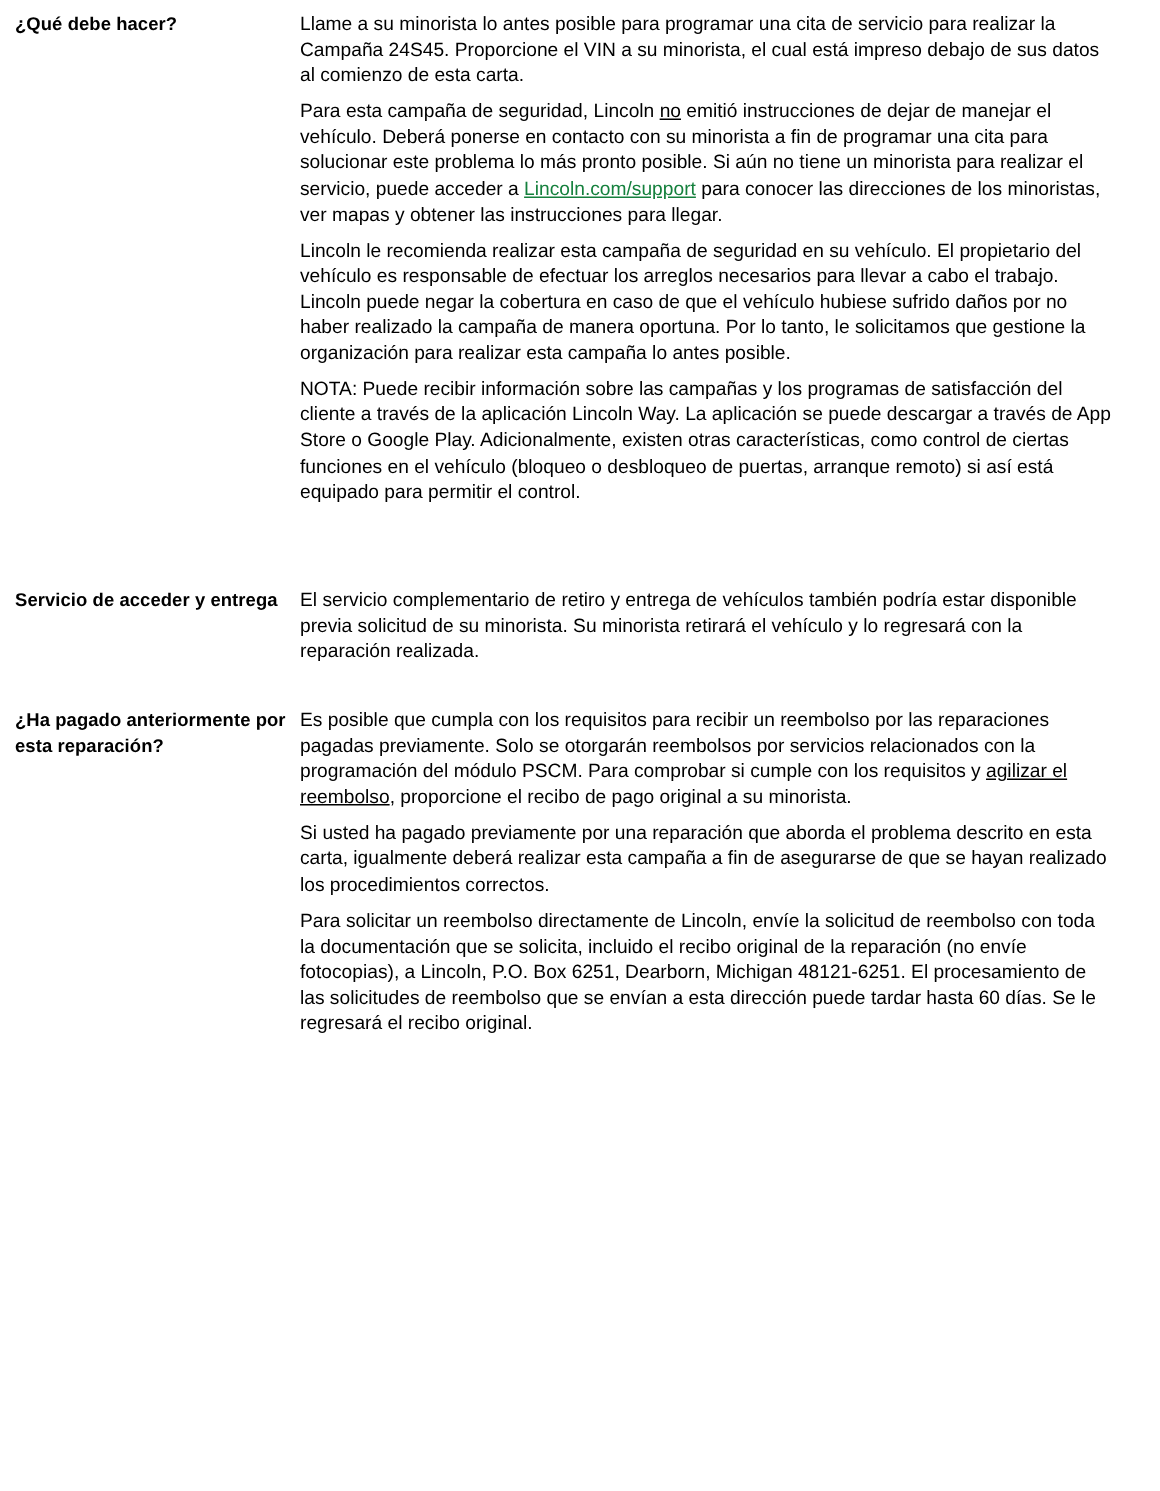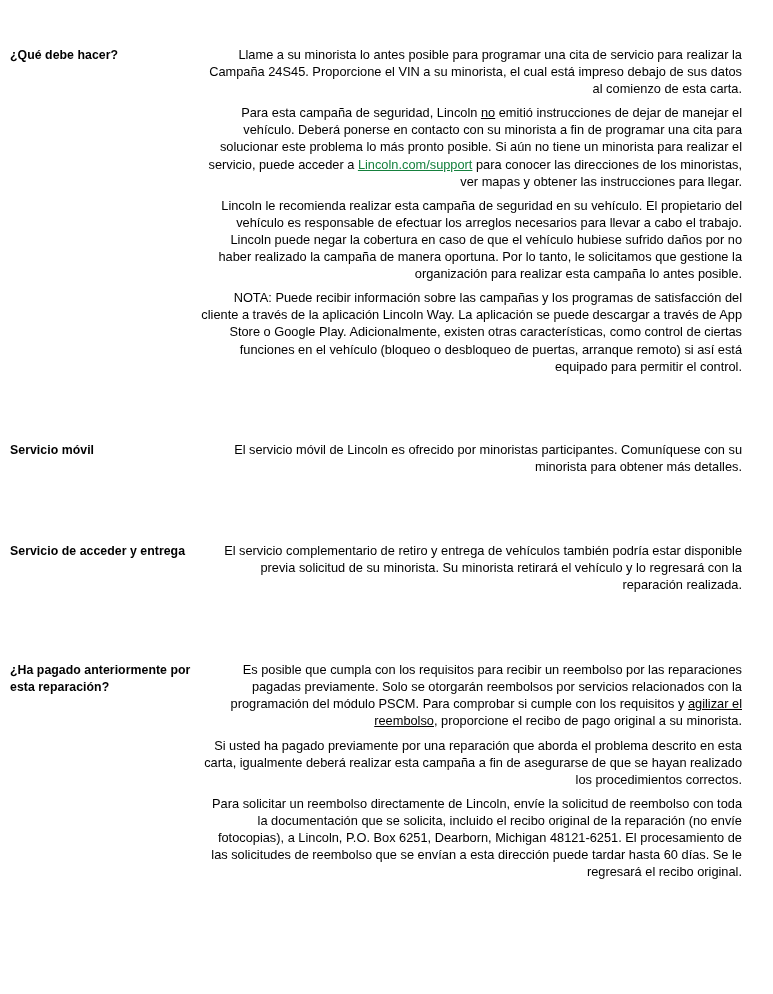--- a/index.html
+++ b/index.html
@@ -19,37 +19,36 @@
     position: relative;
     width: 773px;
     height: 994px;
     box-sizing: border-box;
     padding: 7px 23px 0 10px;
   }
   .section {
     display: flex;
     align-items: flex-start;
     width: 100%;
-    margin-top: 39px;
   }
   .heading-col {
     width: 190px;
     min-width: 190px;
     flex: 0 0 190px;
     font-size: 12.3px;
     font-weight: bold;
     line-height: 17px;
     letter-spacing: 0.05px;
     padding-top: 1px;
   }
   .body-col {
     flex: 1 1 auto;
     font-size: 12.8px;
     line-height: 17.1px;
-    text-align: right;
+    text-align: left;
     padding-right: 8px;
   }
   .body-col p {
     margin: 0 0 0 0;
     padding: 0;
   }
   .body-col p + p {
     margin-top: 7px;
   }
   .body-col p.bold {
@@ -78,26 +77,20 @@
     <div class="body-col">
       <p><span>Llame a su minorista lo antes posible para programar una cita de servicio para realizar la Campaña 24S45. Proporcione el VIN a su minorista, el cual está impreso debajo de sus datos al comienzo de esta carta.</span></p>
       <p><span>Para esta campaña de seguridad, Lincoln </span><span class="ul">no</span><span> emitió instrucciones de dejar de manejar el vehículo. Deberá ponerse en contacto con su minorista a fin de programar una cita para solucionar este problema lo más pronto posible. Si aún no tiene un minorista para realizar el servicio, puede acceder a </span><a class="link" href="#">Lincoln.com/support</a><span> para conocer las direcciones de los minoristas, ver mapas y obtener las instrucciones para llegar.</span></p>
       <p><span>Lincoln le recomienda realizar esta campaña de seguridad en su vehículo. El propietario del vehículo es responsable de efectuar los arreglos necesarios para llevar a cabo el trabajo. Lincoln puede negar la cobertura en caso de que el vehículo hubiese sufrido daños por no haber realizado la campaña de manera oportuna. Por lo tanto, le solicitamos que gestione la organización para realizar esta campaña lo antes posible.</span></p>
       <p><span>NOTA: Puede recibir información sobre las campañas y los programas de satisfacción del cliente a través de la aplicación Lincoln Way. La aplicación se puede descargar a través de App Store o Google Play. Adicionalmente, existen otras características, como control de ciertas funciones en el vehículo (bloqueo o desbloqueo de puertas, arranque remoto) si así está equipado para permitir el control.</span></p>
     </div>
   </div>
 
   <div class="gap-sec-1"></div>
 
-  <div class="section">
-    <div class="heading-col">Servicio móvil</div>
-    <div class="body-col">
-      <p><span>El servicio móvil de Lincoln es ofrecido por minoristas participantes. Comuníquese con su minorista para obtener más detalles.</span></p>
-    </div>
-  </div>
 
   <div class="gap-sec-2"></div>
 
   <div class="section">
     <div class="heading-col">Servicio de acceder y entrega</div>
     <div class="body-col">
       <p><span>El servicio complementario de retiro y entrega de vehículos también podría estar disponible previa solicitud de su minorista. Su minorista retirará el vehículo y lo regresará con la reparación realizada.</span></p>
     </div>
   </div>
 

